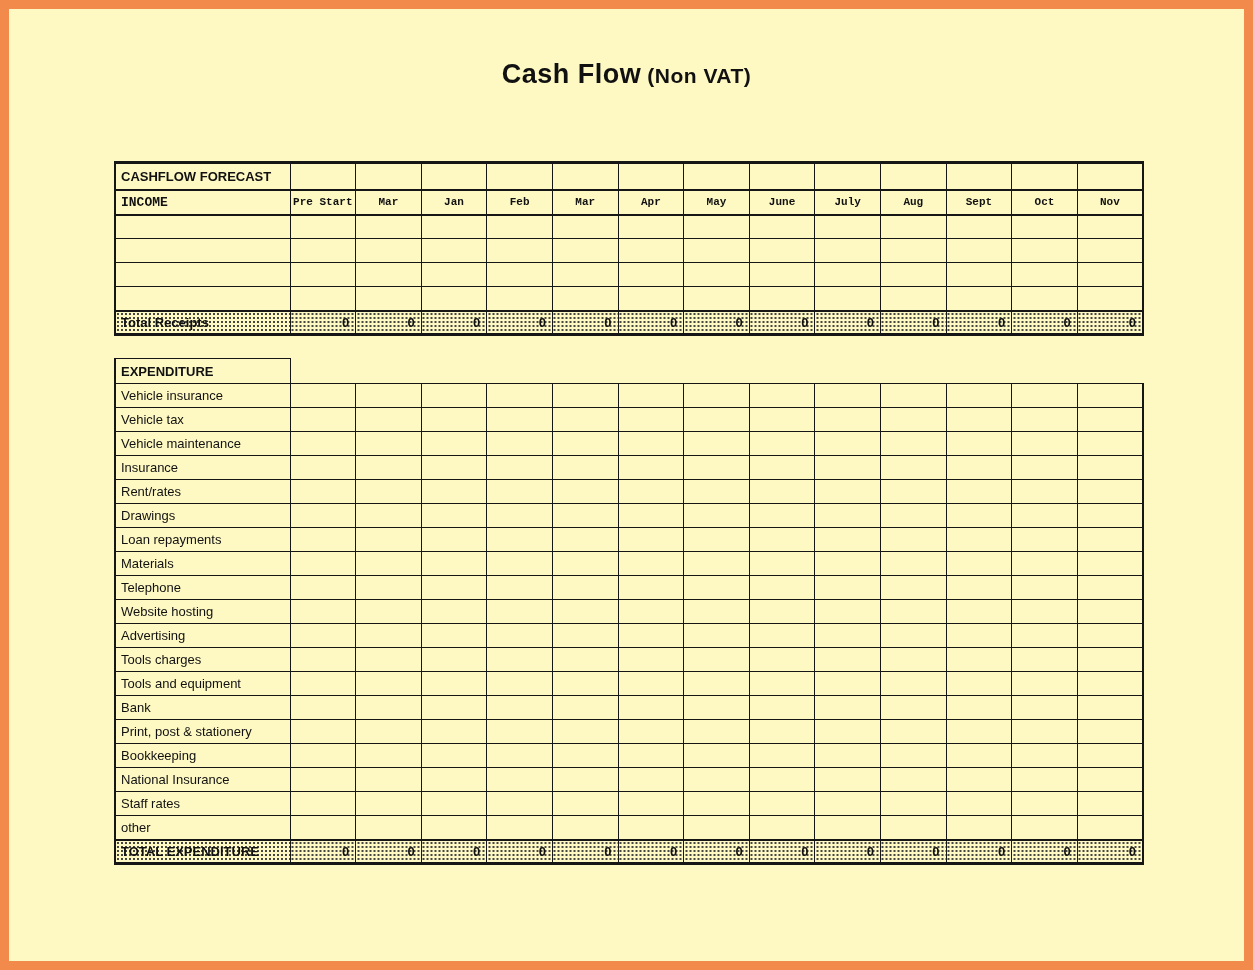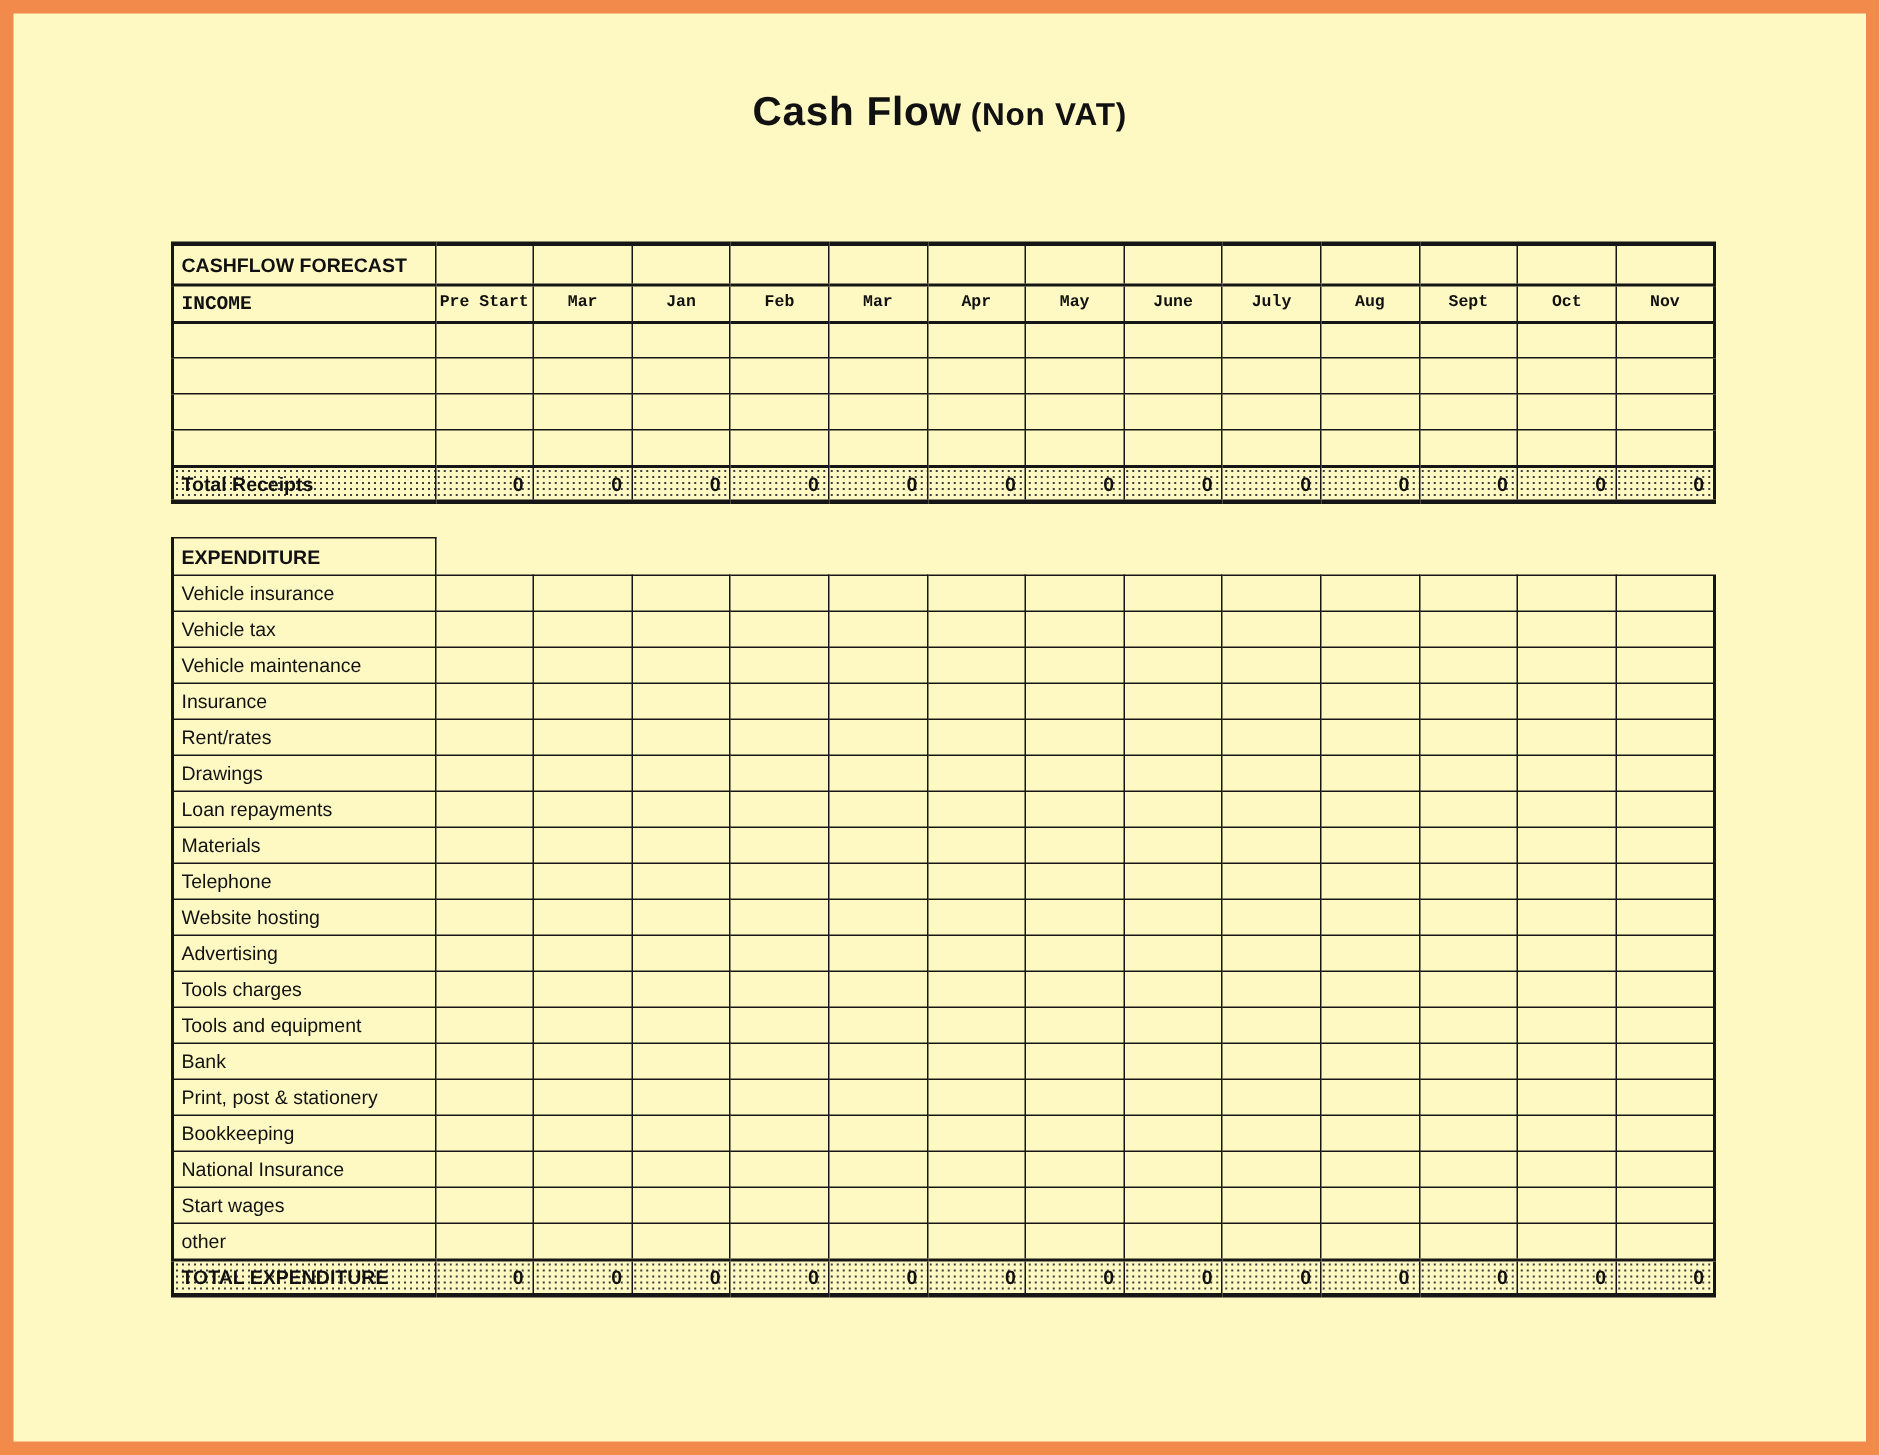--- a/index.html
+++ b/index.html
@@ -500,21 +500,21 @@
           <td class="cell"></td>
           <td class="cell"></td>
           <td class="cell"></td>
           <td class="cell"></td>
           <td class="cell"></td>
           <td class="cell"></td>
           <td class="cell"></td>
           <td class="cell"></td>
         </tr>
         <tr>
-          <td class="cell label-cell">Start wages</td>
+          <td class="cell label-cell">Staff rates</td>
           <td class="cell"></td>
           <td class="cell"></td>
           <td class="cell"></td>
           <td class="cell"></td>
           <td class="cell"></td>
           <td class="cell"></td>
           <td class="cell"></td>
           <td class="cell"></td>
           <td class="cell"></td>
           <td class="cell"></td>

